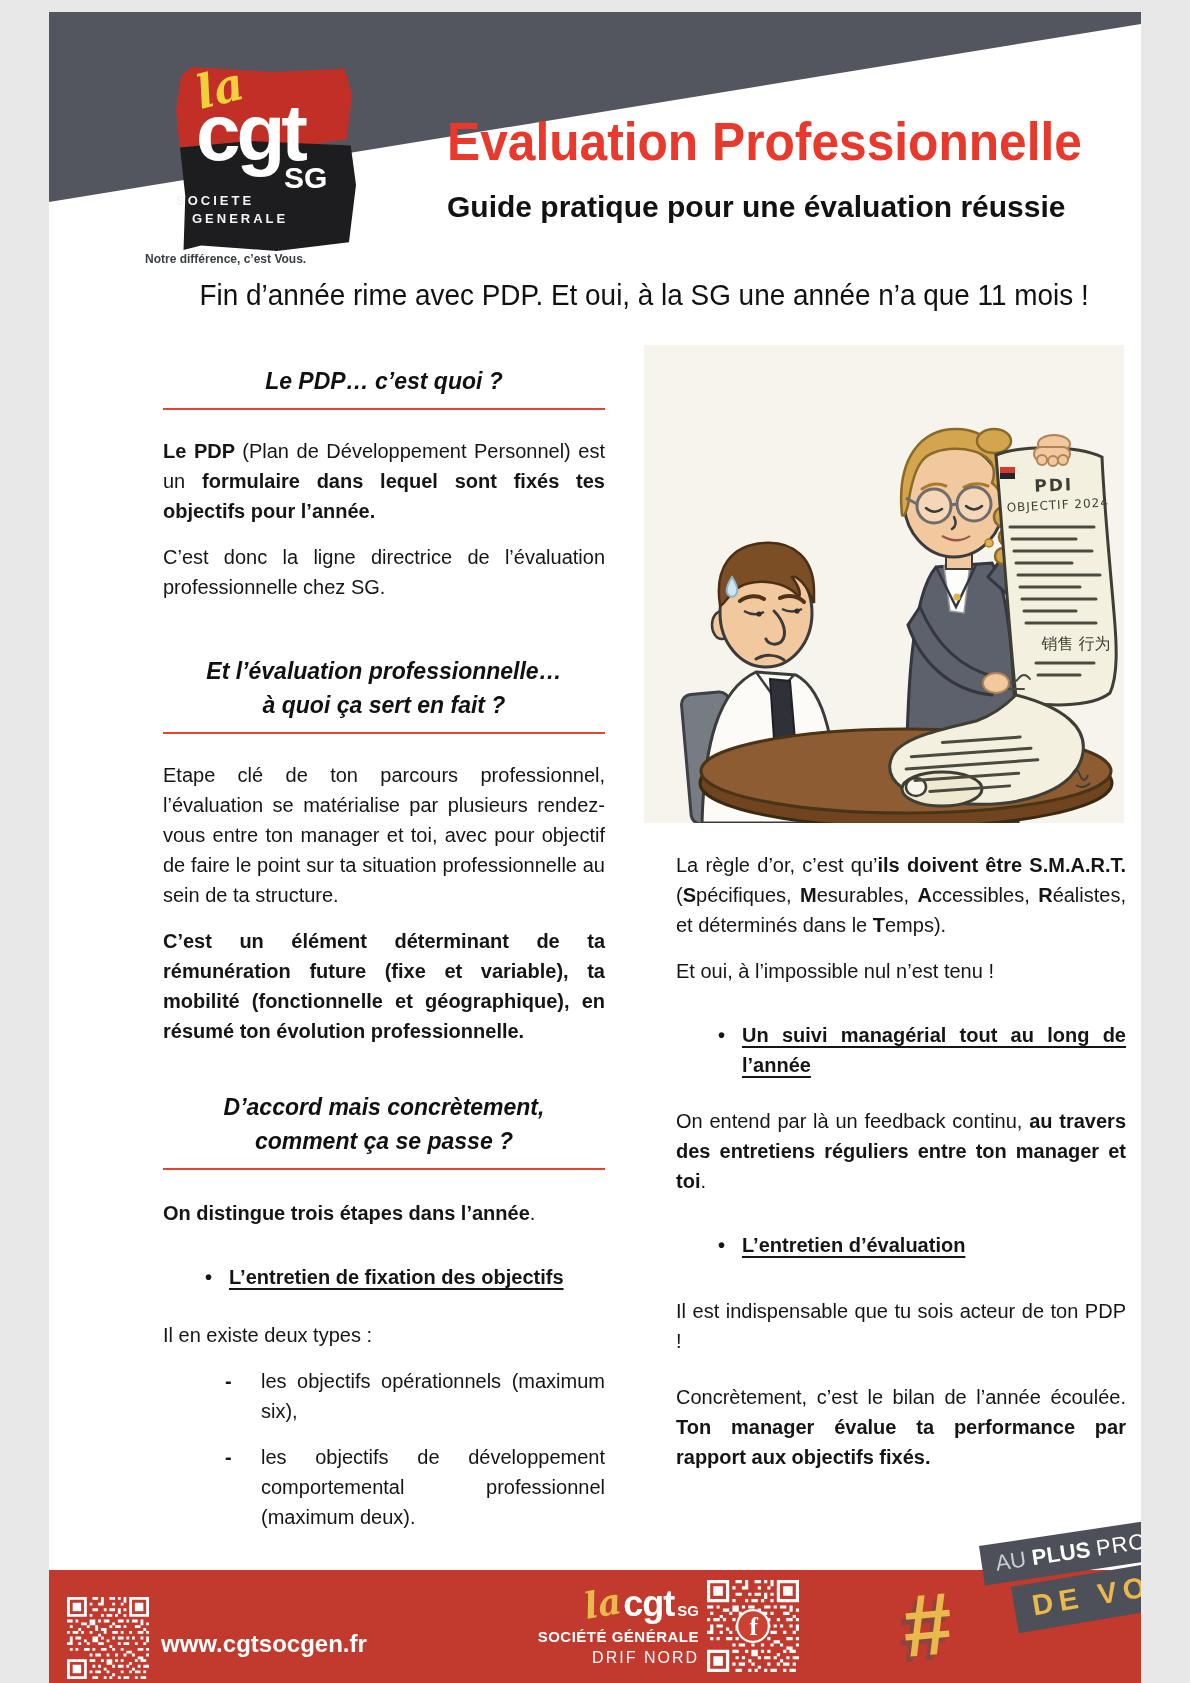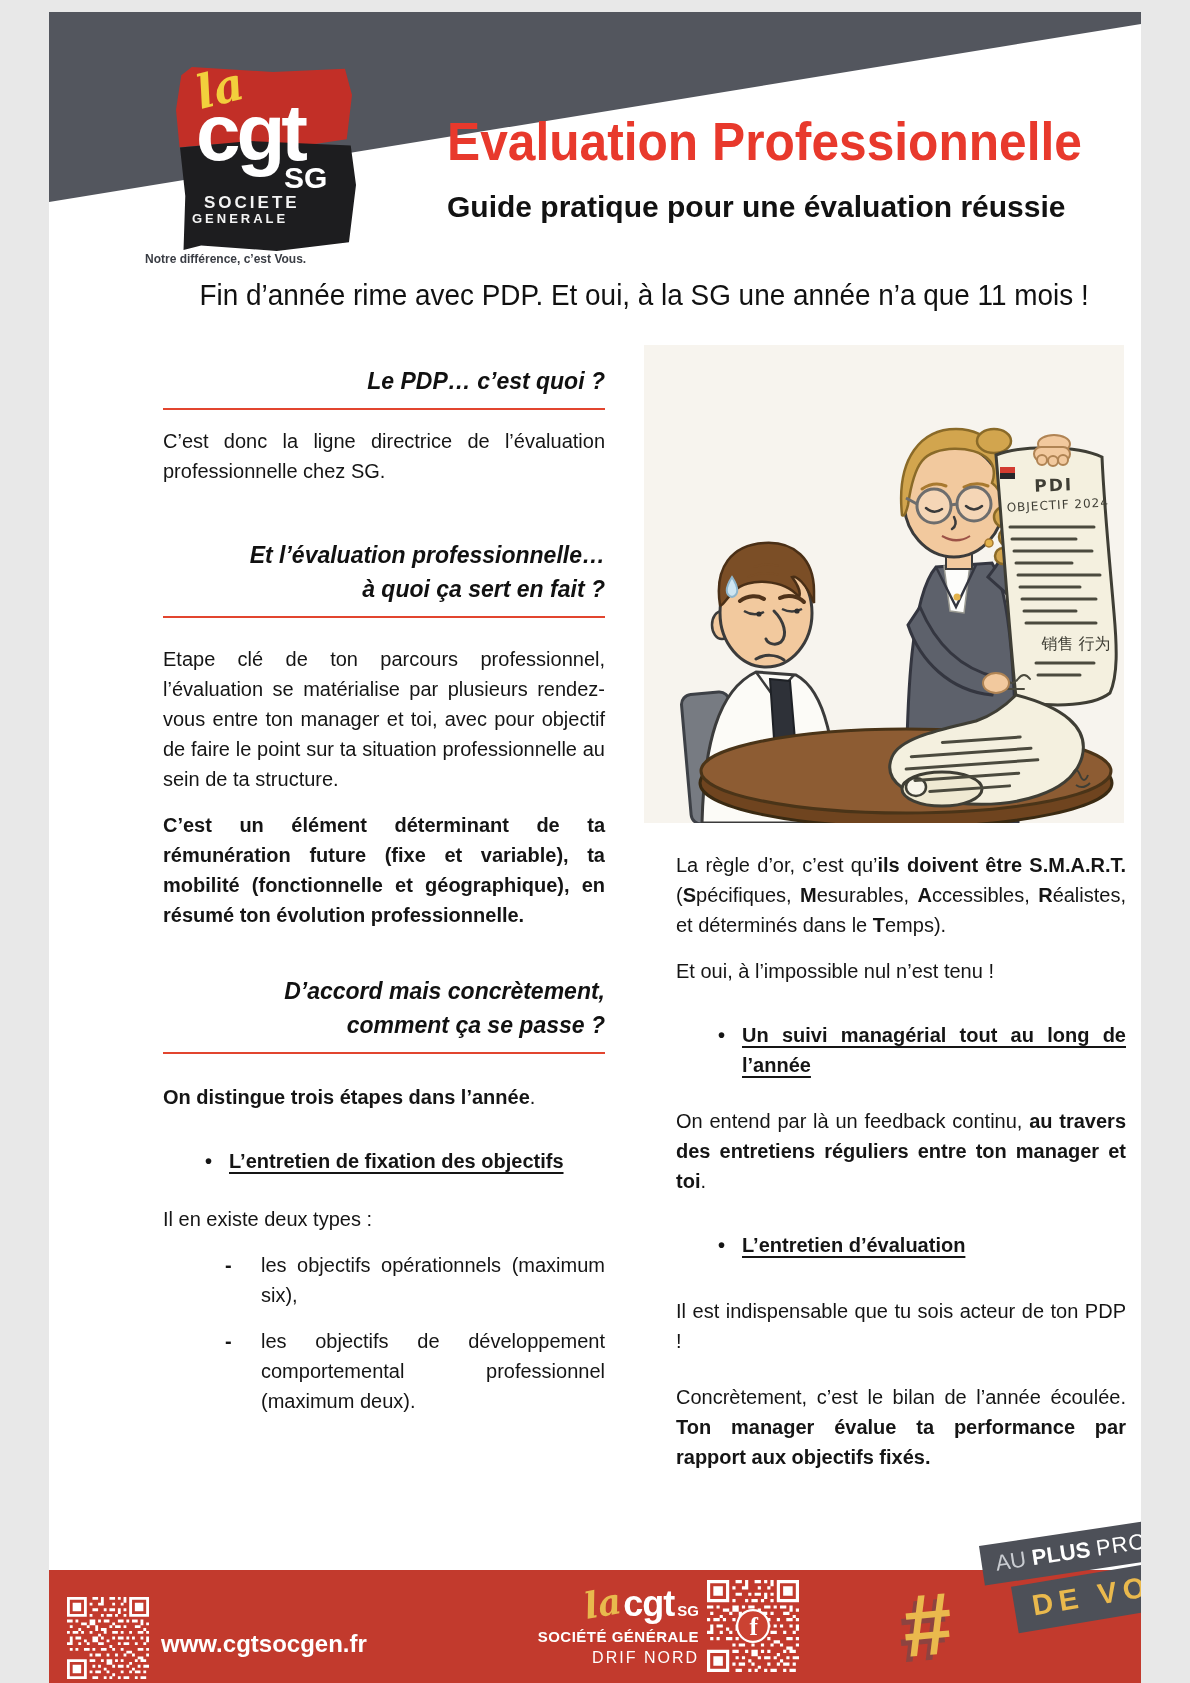--- a/index.html
+++ b/index.html
@@ -13,34 +13,34 @@
   .logo{position:absolute;left:127px;top:55px;width:180px;height:185px;}
   .logo .brush-red{position:absolute;left:0;top:0;width:176px;height:82px;background:#c22f27;
         clip-path:polygon(3% 10%,9% 0%,55% 6%,96% 2%,100% 34%,97% 88%,60% 100%,25% 94%,2% 98%,0% 52%);}
   .logo .brush-black{position:absolute;left:4px;top:74px;width:176px;height:110px;background:#1d1d1f;
         clip-path:polygon(0% 6%,40% 0%,97% 4%,100% 40%,96% 92%,55% 100%,12% 95%,2% 99%,3% 50%);}
   .logo .la{position:absolute;left:20px;top:-6px;font-family:"DejaVu Serif",serif;font-style:italic;
         font-weight:bold;font-size:46px;color:#f2cf3c;transform:rotate(-14deg);}
   .logo .cgt{position:absolute;left:20px;top:26px;font-size:80px;font-weight:bold;color:#ffffff;
         letter-spacing:-4px;line-height:1;}
   .logo .sg{position:absolute;left:108px;top:94px;font-size:30px;font-weight:bold;color:#ffffff;}
-  .logo .org1{position:absolute;left:28px;top:126px;font-size:17px;font-weight:bold;color:#f4f4f4;letter-spacing:3px;}
+  .logo .org1{position:absolute;left:0;top:126px;font-size:13px;font-weight:bold;color:#f4f4f4;letter-spacing:3px;}
   .logo .org2{position:absolute;left:16px;top:144px;font-size:13px;font-weight:bold;color:#f4f4f4;letter-spacing:3px;}
   .tagline{position:absolute;left:96px;top:240px;font-size:12px;font-weight:bold;color:#3a3d44;}
   .title{position:absolute;left:398px;top:98px;font-size:54px;font-weight:bold;color:#E8392C;white-space:nowrap;}
   .title>span{display:inline-block;transform:scaleX(.92);transform-origin:left;}
   .subtitle{position:absolute;left:398px;top:178px;font-size:30px;font-weight:bold;color:#121212;white-space:nowrap;}
   .headline{position:absolute;left:0;top:266px;width:1190px;text-align:center;font-size:30px;color:#111;white-space:nowrap;}
   .headline>span{display:inline-block;transform:scaleX(.93);}
 
   
   .col{position:absolute;font-size:20px;line-height:30px;text-align:justify;}
   .col-left{left:114px;top:352px;width:442px;}
   .col-right{left:627px;top:838px;width:450px;}
-  .sec-heading{font-size:23px;line-height:34px;font-weight:bold;font-style:italic;text-align:right;color:#111;}
+  .sec-heading{font-size:23px;line-height:34px;font-weight:bold;font-style:italic;text-align:center;color:#111;}
   .rule{height:2px;background:#E2452F;margin-top:10px;}
   .p{margin-top:16px;}
   .p .b{font-weight:bold;}
   .mt26{margin-top:26px;} .mt28{margin-top:28px;} .mt36{margin-top:36px;} .mt44{margin-top:44px;} .mt52{margin-top:52px;}
   .bullet{display:flex;margin-top:34px;}
   .bullet .dot{flex:0 0 66px;padding-left:42px;box-sizing:border-box;font-weight:bold;}
   .bullet .btext{flex:1;font-weight:bold;text-decoration:underline;text-decoration-thickness:2px;text-underline-offset:4px;}
   .dash{display:flex;margin-top:16px;}
   .dash .dmark{flex:0 0 98px;padding-left:62px;box-sizing:border-box;font-weight:bold;}
   .dash .dtext{flex:1;}
@@ -93,20 +93,21 @@
   </div>
   <div class="tagline">Notre différence, c’est Vous.</div>
 
   <div class="title"><span>Evaluation Professionnelle</span></div>
   <div class="subtitle">Guide pratique pour une évaluation réussie</div>
   <div class="headline"><span>Fin d’année rime avec PDP. Et oui, à la SG une année n’a que 11 mois !</span></div>
 
   <div class="col col-left">
     <div class="sec-heading">Le PDP… c’est quoi ?</div>
     <div class="rule"></div>
+    <div class="p mt26"><span class="b">Le PDP </span><span>(Plan de Développement Personnel) est un </span><span class="b">formulaire dans lequel sont fixés tes objectifs pour l’année.</span></div>
     <div class="p"><span>C’est donc la ligne directrice de l’évaluation professionnelle chez SG.</span></div>
 
     <div class="sec-heading mt52">Et l’évaluation professionnelle…</div>
     <div class="sec-heading">à quoi ça sert en fait ?</div>
     <div class="rule"></div>
     <div class="p mt26"><span>Etape clé de ton parcours professionnel, l’évaluation se matérialise par plusieurs rendez-vous entre ton manager et toi, avec pour objectif de faire le point sur ta situation professionnelle au sein de ta structure.</span></div>
     <div class="p"><span class="b">C’est un élément déterminant de ta rémunération future (fixe et variable), ta mobilité (fonctionnelle et géographique), en résumé ton évolution professionnelle.</span></div>
 
     <div class="sec-heading mt44">D’accord mais concrètement,</div>
     <div class="sec-heading">comment ça se passe ?</div>

